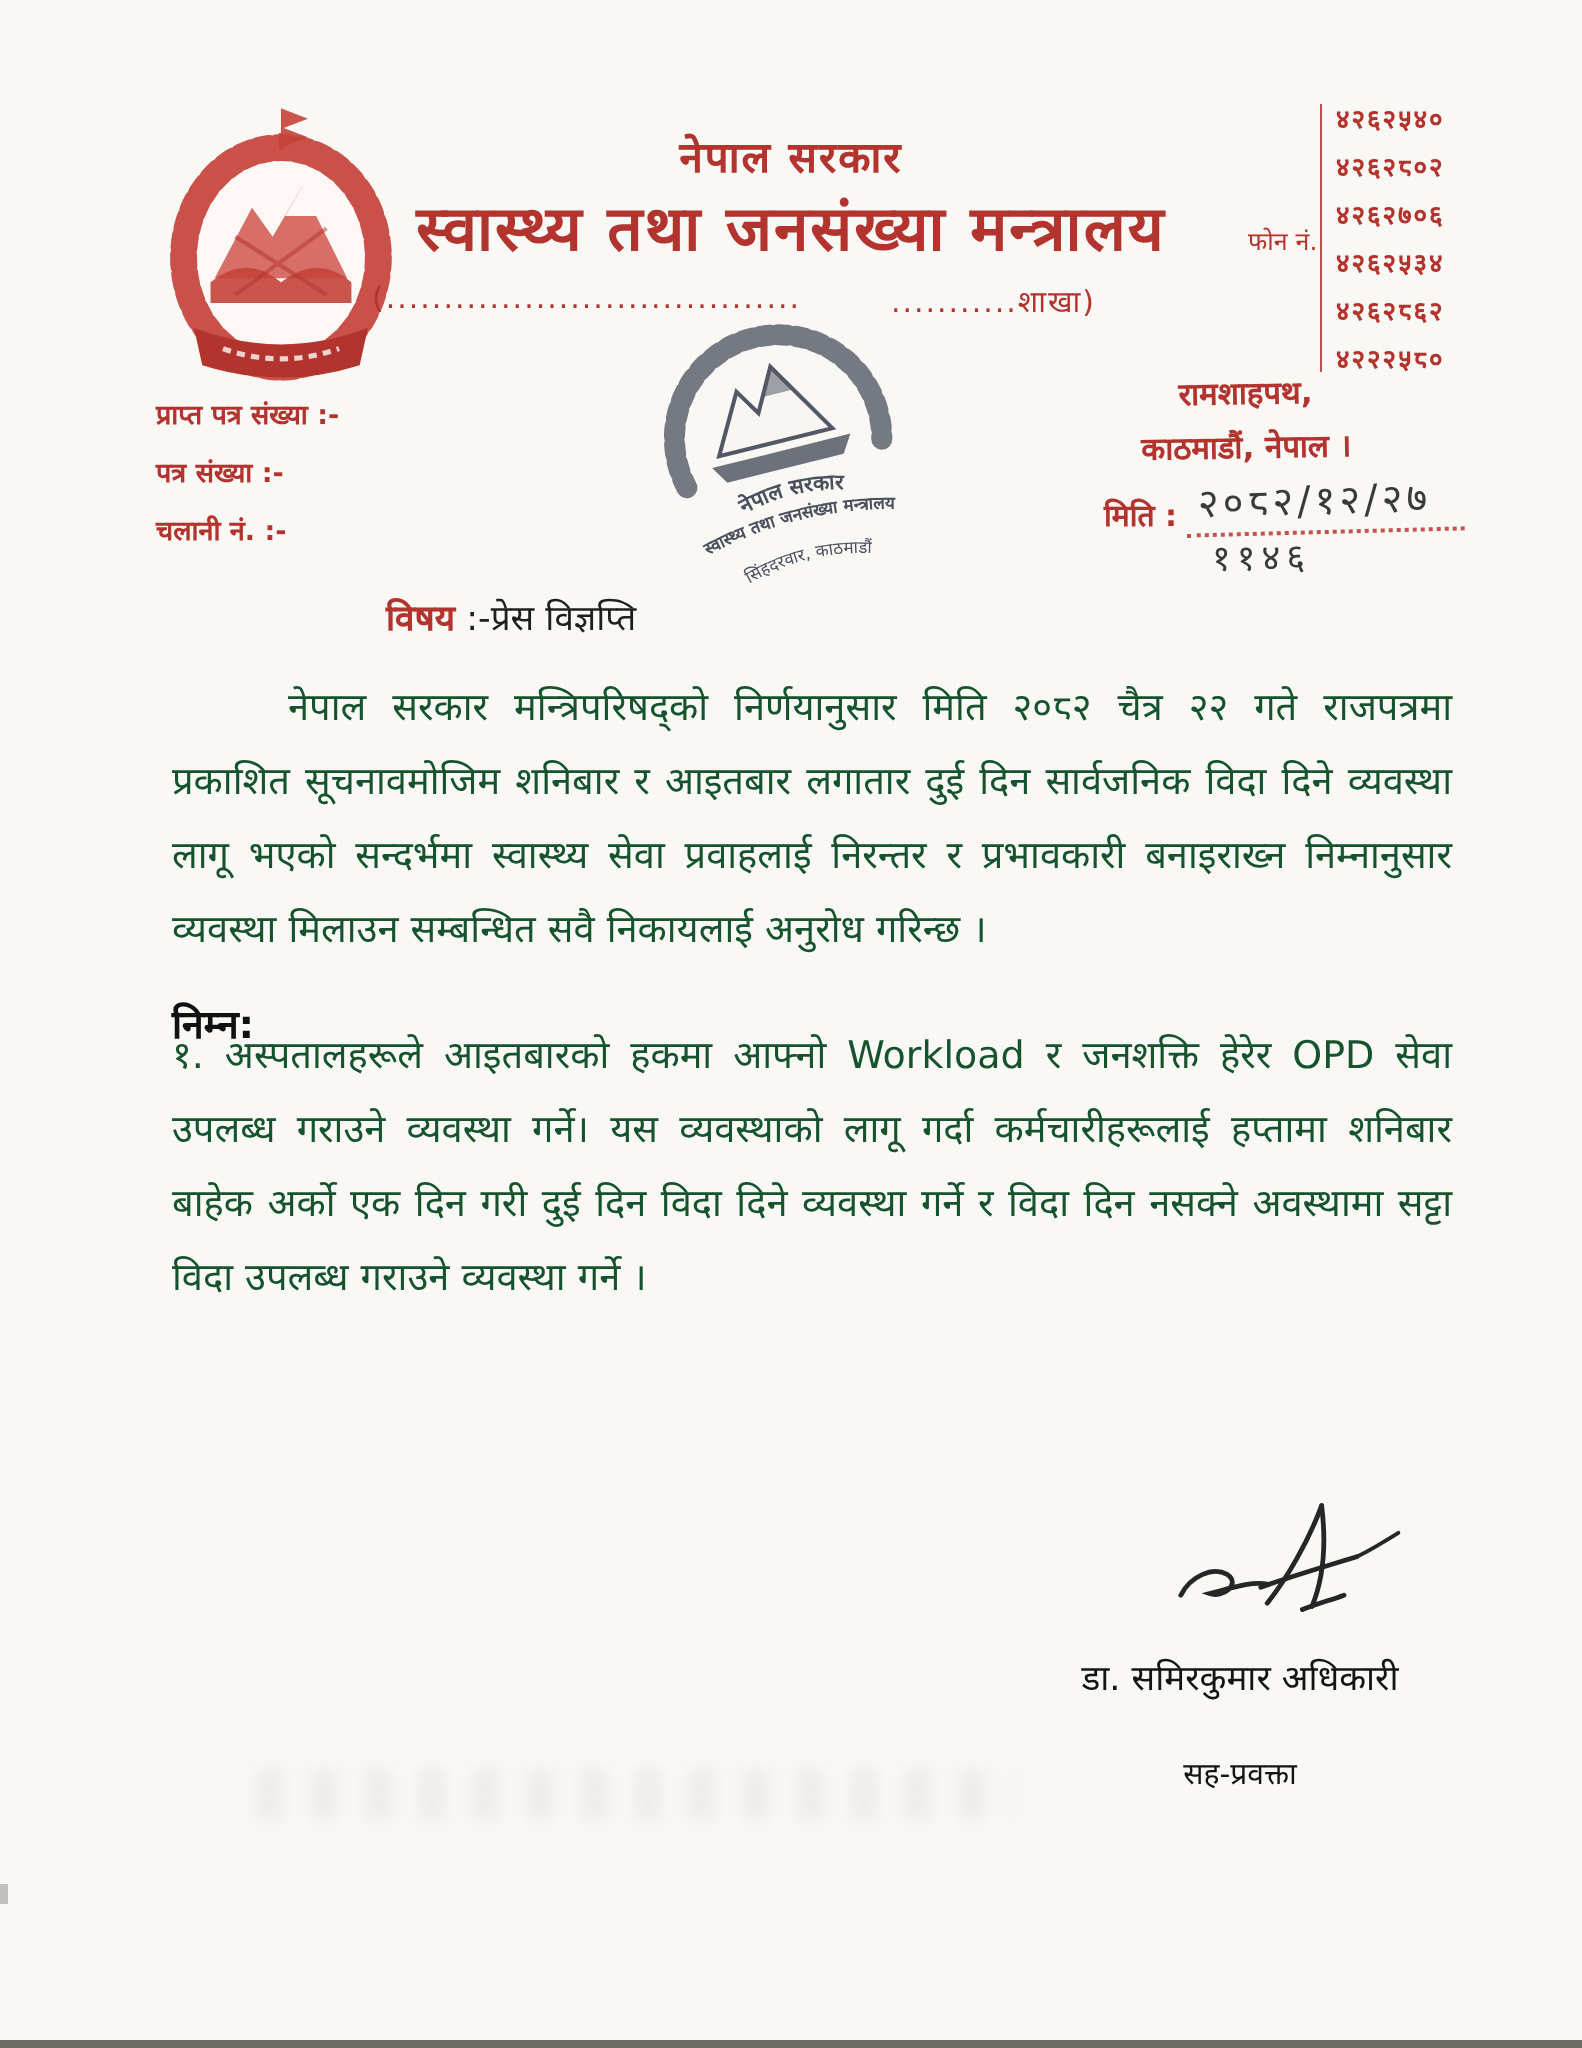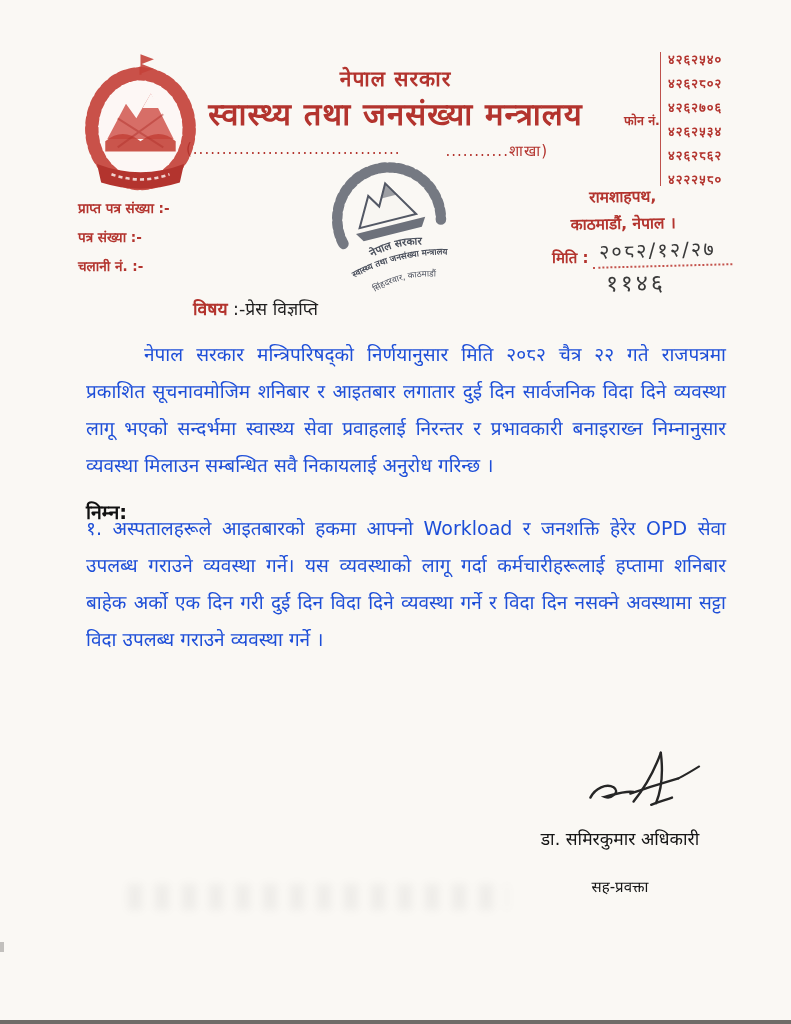--- a/index.html
+++ b/index.html
@@ -4,37 +4,37 @@
 <style>
   html,body{margin:0;padding:0;}
   body{background:#e8e6e2;font-family:"DejaVu Sans","Liberation Sans",sans-serif;}
   .page{position:relative;width:791px;height:1024px;margin:0 auto;background:#faf8f4;overflow:hidden;color:#222;}
   .abs{position:absolute;}
   
   .gov-title{top:64px;left:0;width:100%;text-align:center;font-size:21px;font-weight:bold;color:#b3342e;letter-spacing:1px;}
   .ministry-title{top:92px;left:0;width:100%;text-align:center;font-size:31px;font-weight:bold;color:#b3342e;letter-spacing:1px;}
   .branch-line{top:140px;left:186px;width:362px;display:flex;justify-content:space-between;font-size:15px;color:#b3342e;letter-spacing:1px;}
   .emblem-box{top:50px;left:76px;width:130px;height:145px;}
-  .phone-label{top:112px;left:624px;font-size:12.5px;color:#b3342e;font-weight:bold;text-align:center;}
+  .phone-label{top:112px;left:624px;font-size:12.5px;color:#b3342e;font-weight:normal;text-align:center;}
   .phone-vbar{top:52px;left:660px;height:134px;width:0;border-left:1.5px solid rgba(179,52,46,.85);}
   .phone-col{top:50px;left:668px;display:flex;flex-direction:column;gap:6px;font-size:13px;font-weight:bold;color:#b3342e;letter-spacing:1px;}
   .address-block{top:184px;left:538px;width:170px;text-align:center;font-size:15.5px;font-weight:bold;color:#b3342e;line-height:27px;transform:rotate(-1deg);}
   .meta-block{top:194px;left:78px;font-size:13.5px;font-weight:bold;color:#b3342e;line-height:29px;}
   .date-row{top:236px;left:552px;display:flex;align-items:flex-end;}
   .date-label{font-size:15px;font-weight:bold;color:#b3342e;margin-right:4px;}
   .date-value{font-size:20px;color:#3a3a3a;border-bottom:2px dotted #c4534c;padding:0 16px 2px 6px;transform:rotate(-1.5deg);letter-spacing:2px;}
-  .dispatch-number{top:266px;left:606px;font-size:23px;color:#3a3a3a;letter-spacing:3px;transform:rotate(-1deg);}
+  .dispatch-number{top:266px;left:606px;font-size:18px;color:#3a3a3a;letter-spacing:3px;transform:rotate(-1deg);}
   
   .stamp-box{top:146px;left:310px;width:162px;height:162px;transform:rotate(-14deg);opacity:.92;}
   
   .subject-row{top:296px;left:193px;font-size:17.5px;text-align:right;}
   .subject-label{color:#b3342e;font-weight:bold;}
   .subject-value{color:#1f1f1f;}
   
-  .bodytext{left:86px;width:640px;font-size:19px;line-height:37px;color:#1d4ed8;text-align:justify;}
+  .bodytext{left:86px;width:640px;font-size:19px;line-height:37px;color:#14532d;text-align:justify;}
   .para1{top:336px;text-indent:58px;}
   .list-heading{top:482px;left:86px;font-size:19.5px;font-weight:bold;color:#111;margin-top:16px;}
   .item1{top:510px;}
   .item2{top:658px;}
   
   .sign-block{top:748px;left:500px;width:240px;text-align:center;}
   .sign-scribble{margin-left:55px;}
   .sign-name{font-size:17.5px;color:#141414;margin-top:2px;font-weight:500;}
   .sign-role{font-size:15px;color:#141414;margin-top:26px;}
   

